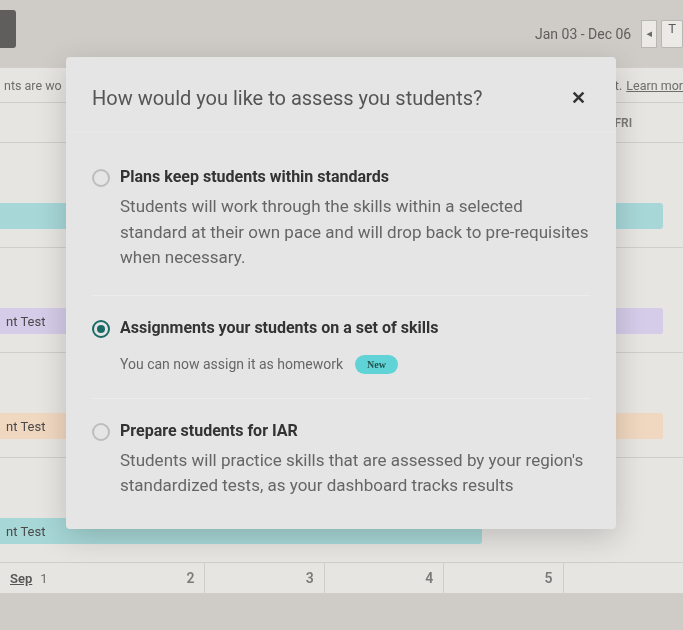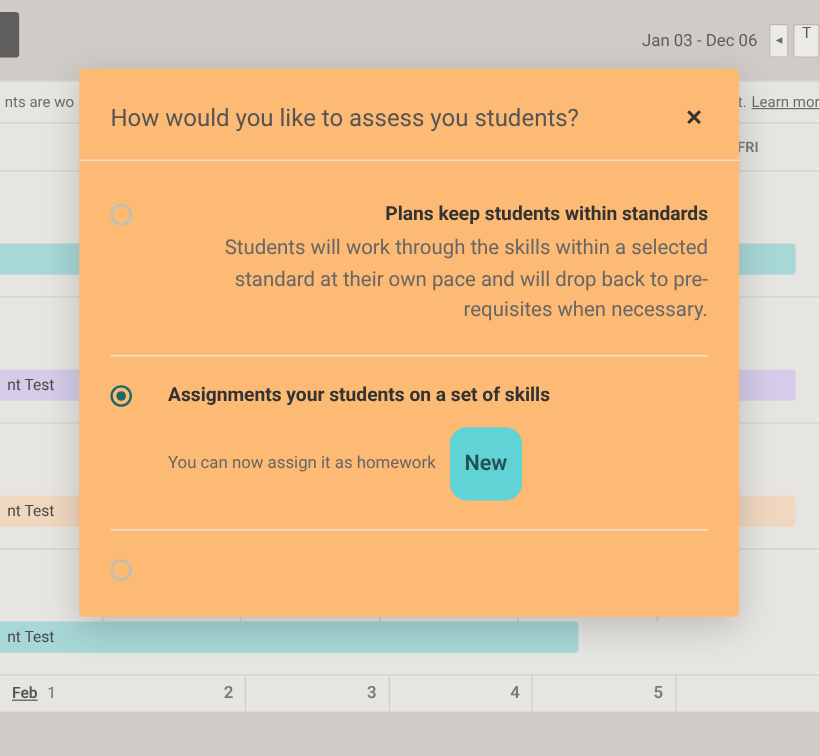--- a/index.html
+++ b/index.html
@@ -139,21 +139,21 @@
   .overlay {
     position: absolute;
     inset: 0;
     z-index: 10;
     background: rgba(0,0,0,0);
   }
   .modal {
     position: absolute;
     left: 66px; top: 57px;
     width: 550px;
-    background: #fdba74;
+    background: #e5e5e5;
     border-radius: 4px;
     box-shadow: 0 8px 30px rgba(0,0,0,0.18);
   }
   .modal-head {
     display:flex; justify-content: space-between; align-items:center;
     padding: 26px 26px 20px 26px;
     border-bottom: 1px solid #e8e8e8;
   }
   .modal-title {
     font-size: 20px;
@@ -165,23 +165,22 @@
     color: #333;
     cursor:pointer;
     font-weight: 600;
     padding: 4px;
   }
   .modal-body {
     padding: 12px 26px 6px 26px;
   }
   .opt {
     display: flex;
-    gap: 30px;
+    gap: 10px;
     padding: 22px 0 24px 0;
-    text-align: right;
   }
   .opt.bordered { border-bottom: 1px solid #ececec;}
   .radio {
     width: 18px; height: 18px;
     min-width: 18px;
     border: 2px solid #bdbdbd;
     border-radius: 50%;
     margin-top: 2px;
     position: relative;
     cursor:pointer;
@@ -210,24 +209,25 @@
   }
   .opt-sub {
     font-size: 14px;
     color: #666;
     margin-top: 18px;
     display:flex; align-items:center; gap:12px;
   }
   .badge {
     background: #5fd3d6;
     color: #25504f;
-    font-size: 18px;
+    font-size: 10px;
     font-weight: 600;
-    padding: 20px 12px;
+    padding: 4px 12px;
     border-radius: 14px;
+    font-family: Liberation Serif, serif;
   }
   .modal-foot {
     border-top: 1px solid #e8e8e8;
     display:flex; justify-content:flex-end;
     padding: 18px 26px 22px;
   }
   .continue {
     background: #3a5b5a;
     color: #fff;
     border: none;
@@ -346,21 +346,21 @@
       </div>
     <div class="cell">
         <span class="daynum">29</span>
       </div>
     <div class="event-bar event-teal event-short">nt Test</div>
     <div class="spacer"></div>
   </div>
 
   <div class="week last">
     <div class="side">
-      <span class="month">Feb</span>
+      <span class="month">Sep</span>
       <span>1</span>
     </div>
     <div class="cell">
         <span>2</span>
       </div>
     <div class="cell">
         <span>3</span>
       </div>
     <div class="cell">
         <span>4</span>
@@ -394,17 +394,21 @@
           <div class="opt-title">Assignments your students on a set of skills</div>
           <div class="opt-sub">
             <span>You can now assign it as homework</span>
             <span class="badge">New</span>
           </div>
         </div>
       </div>
 
       <div class="opt">
         <div class="radio"></div>
+        <div>
+          <div class="opt-title">Prepare students for IAR</div>
+          <div class="opt-desc">Students will practice skills that are assessed by your region's standardized tests, as your dashboard tracks results</div>
+        </div>
       </div>
 
     </div>
   </div>
 </div>
 
 </body></html>

